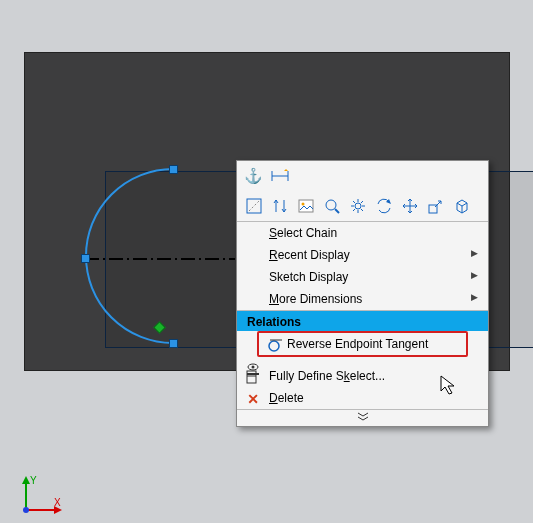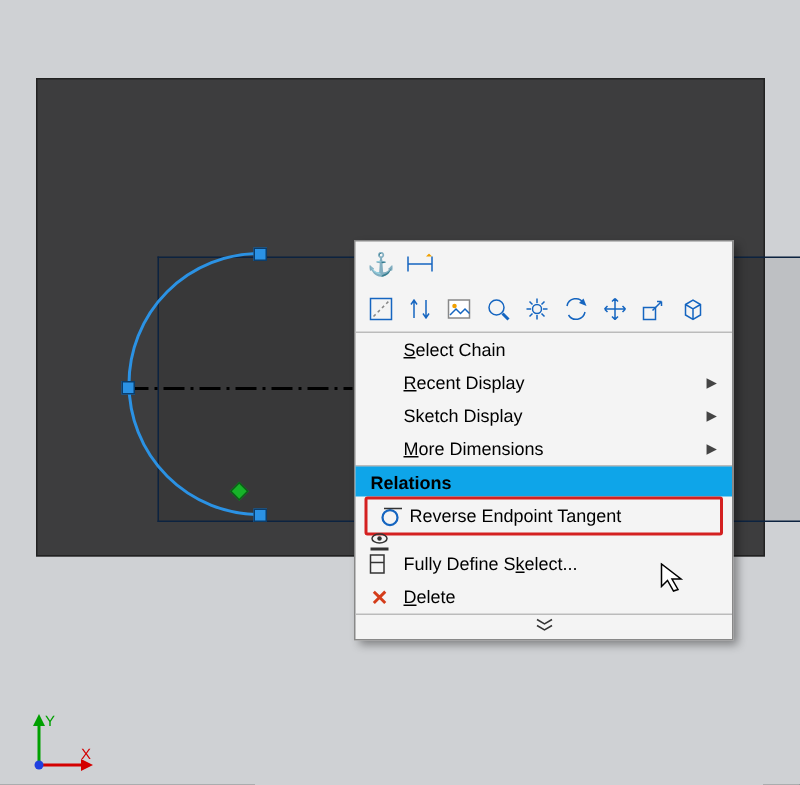--- a/index.html
+++ b/index.html
@@ -13,24 +13,24 @@
     background:repeating-linear-gradient(to right,#000 0,#000 14px,transparent 14px,transparent 18px,#000 18px,#000 20px,transparent 20px,transparent 24px);height:1px}
   
   #arc{position:absolute;left:20px;top:60px;overflow:visible}
   
   #edge{position:absolute;left:80px;top:118px;width:430px;height:175px;border:1px solid #0c2340;border-right:none;background:rgba(0,0,0,.08)}
   
   #ctx{position:absolute;left:236px;top:160px;width:251px;background:#f4f4f4;border:1px solid #888;box-shadow:3px 3px 6px rgba(0,0,0,.4)}
   #trow1,#trow2{display:flex;align-items:center;gap:8px;padding:6px 8px}
   #trow2{border-bottom:1px solid #bbb;flex-wrap:nowrap}
   .ic{width:18px;height:18px;display:inline-flex;align-items:center;justify-content:center}
-  .mi{display:flex;align-items:center;padding:4px 10px 4px 32px;position:relative;cursor:default}
+  .mi{display:flex;align-items:flex-start;padding:4px 10px 4px 32px;position:relative;cursor:default}
   .mi .arrow{margin-left:auto;font-size:9px;color:#444}
   .sect{padding:4px 10px 2px 10px;font-weight:bold;border-top:1px solid #bbb;background:#0ea5e9}
-  .hl{border:2px solid #d42020;border-radius:2px;margin:0 6px}
+  .hl{border:2px solid #d42020;border-radius:2px;margin:0 20px}
   .hl .mi{padding-left:28px}
   .micon{position:absolute;left:8px;width:16px;height:16px;display:flex;align-items:center;justify-content:center}
   .und{text-decoration:underline}
   #cursor{position:absolute;left:440px;top:375px;pointer-events:none}
   #chev{display:flex;justify-content:center;padding:2px 0 4px 0;border-top:1px solid #bbb;color:#444}
   
   #triad{position:absolute;left:18px;top:474px}
   #triad svg{overflow:visible}
 </style>
 </head>

